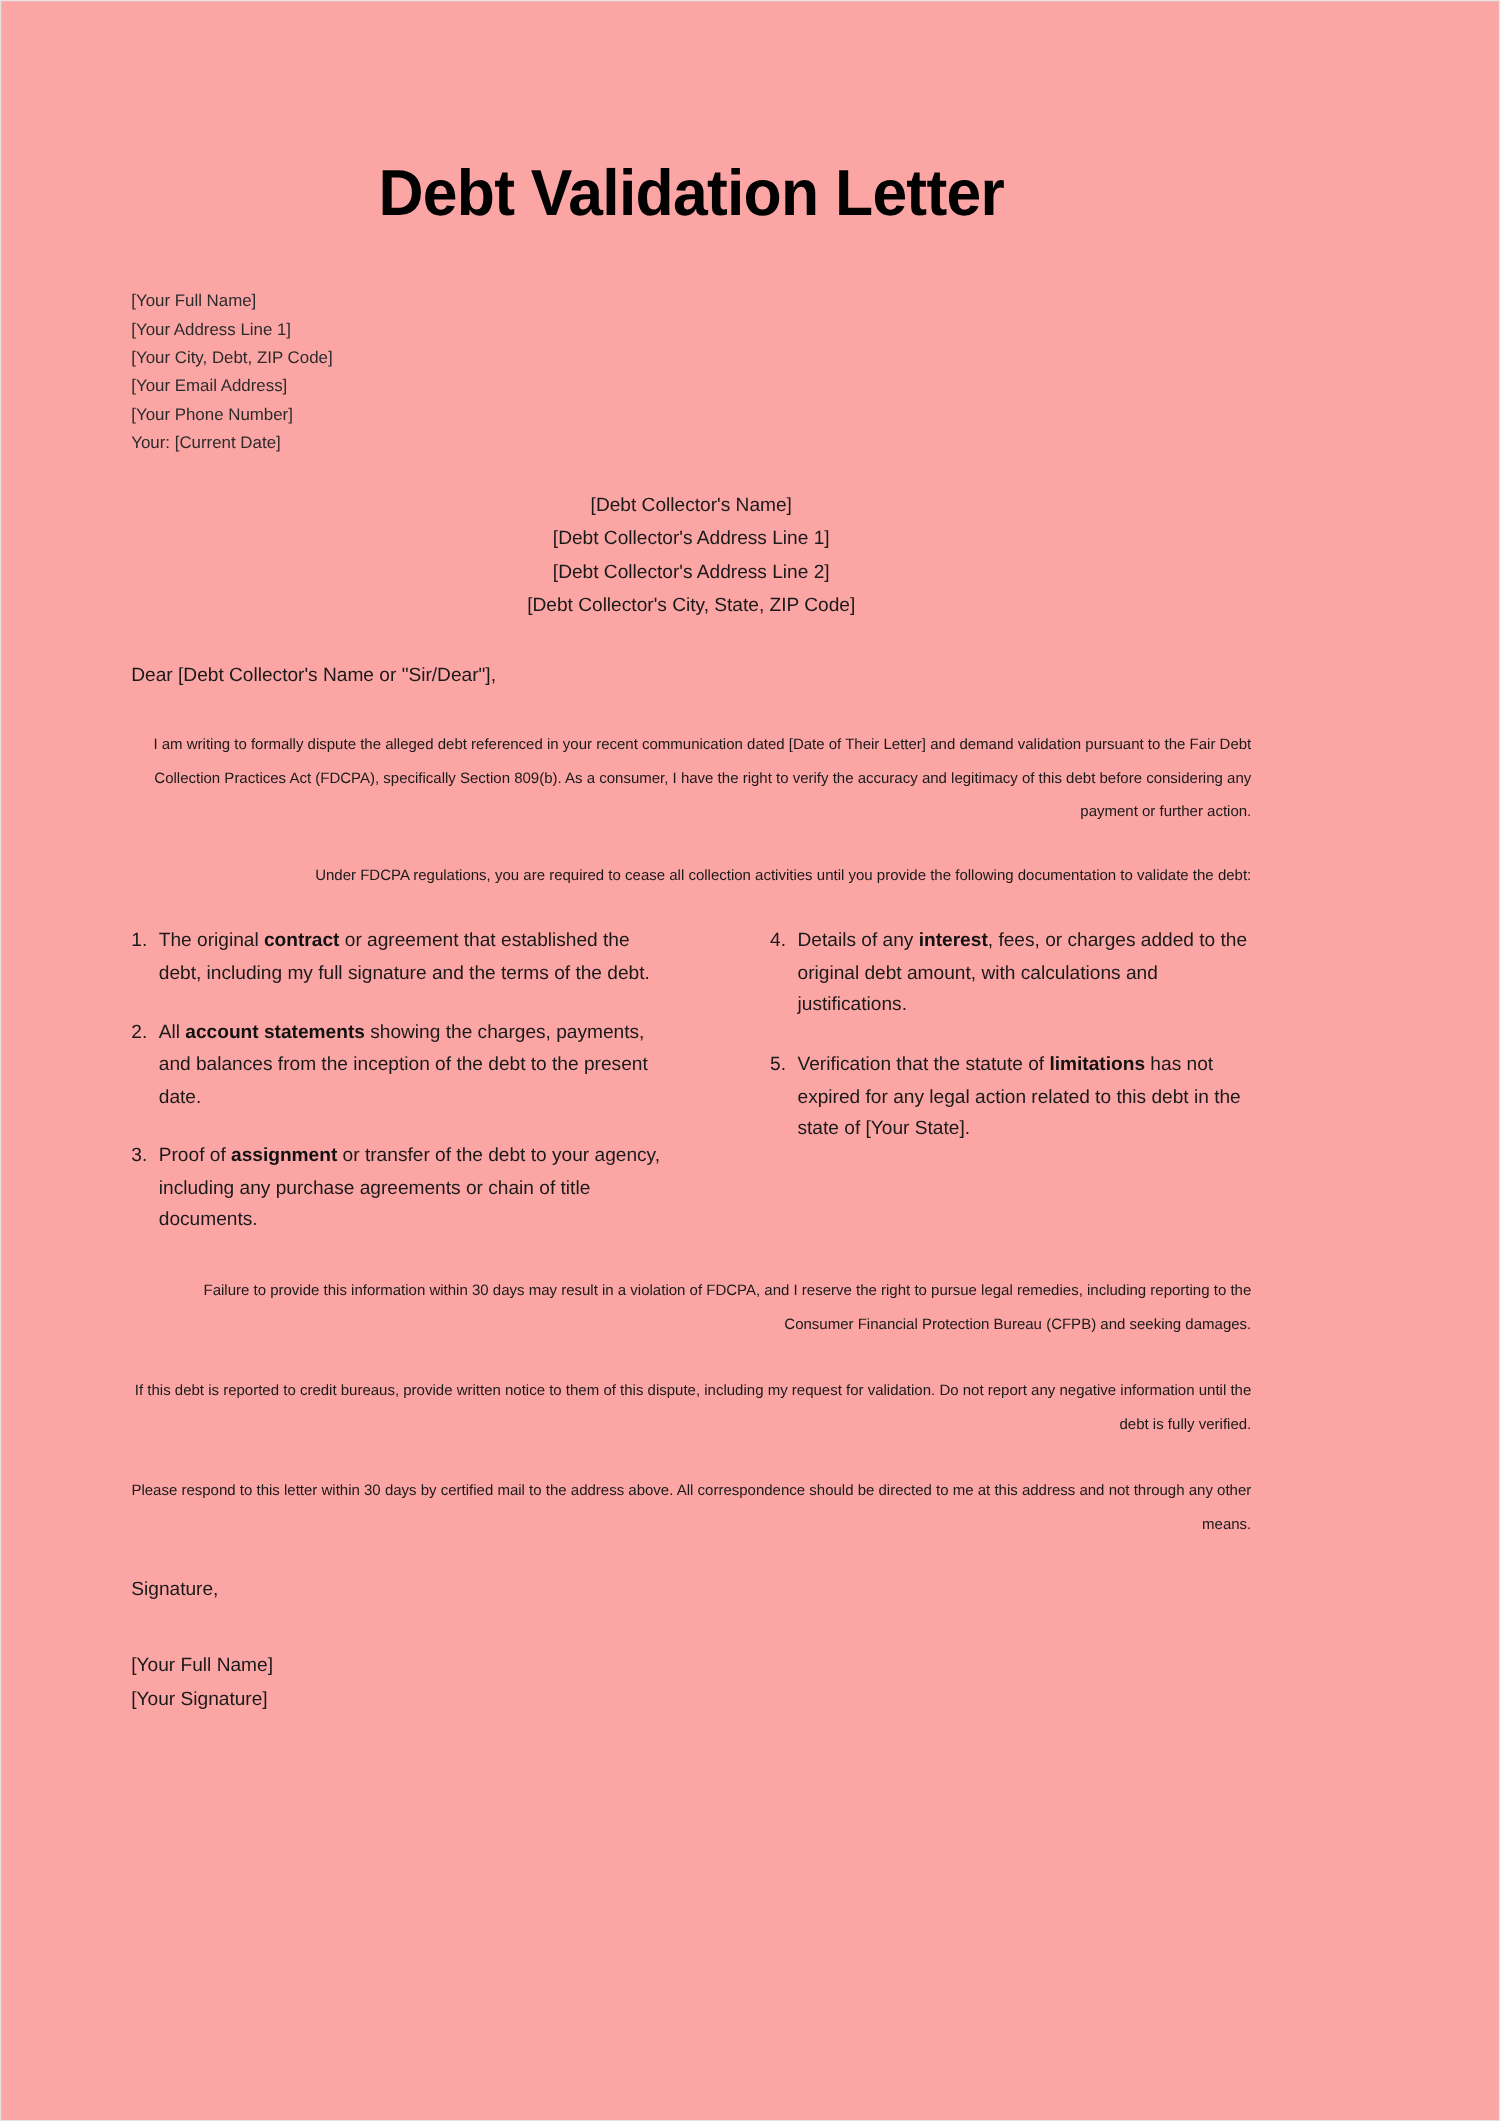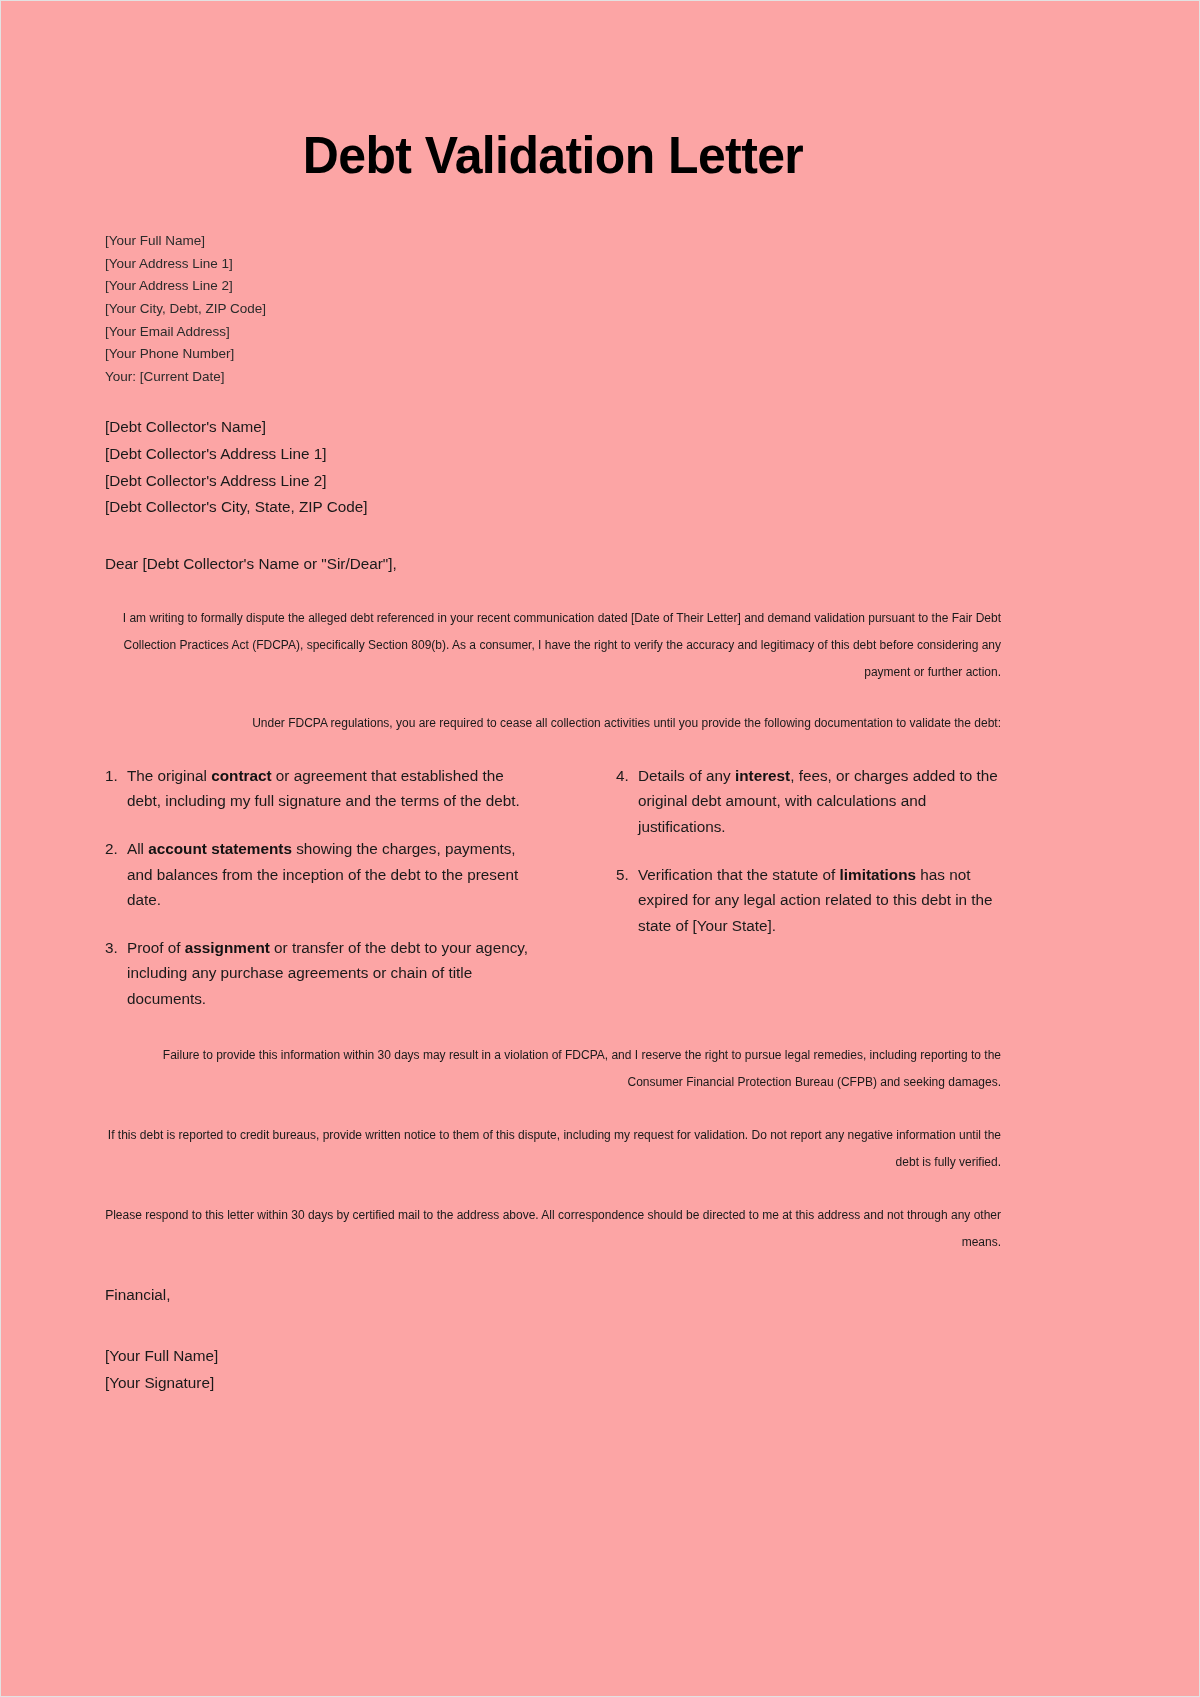--- a/index.html
+++ b/index.html
@@ -63,20 +63,21 @@
 
   
   .recipient-block {
     margin: 0 0 30px 0;
   }
   .recipient-line {
     font-size: 15.3px;
     line-height: 26.6px;
     color: #1a1a1a;
     white-space: pre;
+    text-align: center;
   }
 
   
   .salutation {
     font-size: 15.3px;
     line-height: 26px;
     margin: 0 0 28px 0;
   }
 
   
@@ -154,21 +155,20 @@
 <div class="page">
   <div class="page-frame"></div>
 
   <div class="content">
 
     <h1 class="doc-title">Debt Validation Letter</h1>
 
     <div class="sender-block">
         <div class="sender-line">[Your Full Name]</div>
         <div class="sender-line">[Your Address Line 1]</div>
-        <div class="sender-line">[Your Address Line 2]</div>
         <div class="sender-line">[Your City, Debt, ZIP Code]</div>
         <div class="sender-line">[Your Email Address]</div>
         <div class="sender-line">[Your Phone Number]</div>
         <div class="sender-line">Your: [Current Date]</div>
       </div>
 
     <div class="recipient-block">
         <div class="recipient-line">[Debt Collector's Name]</div>
         <div class="recipient-line">[Debt Collector's Address Line 1]</div>
         <div class="recipient-line">[Debt Collector's Address Line 2]</div>
@@ -208,21 +208,21 @@
         </div>
     </div>
 
     <div class="closing-group">
       <p class="body-para">Failure to provide this information within 30 days may result in a violation of FDCPA, and I reserve the right to pursue legal remedies, including reporting to the Consumer Financial Protection Bureau (CFPB) and seeking damages.</p>
 
       <p class="body-para">If this debt is reported to credit bureaus, provide written notice to them of this dispute, including my request for validation. Do not report any negative information until the debt is fully verified.</p>
 
       <p class="body-para">Please respond to this letter within 30 days by certified mail to the address above. All correspondence should be directed to me at this address and not through any other means.</p>
 
-      <p class="sincerely">Financial,</p>
+      <p class="sincerely">Signature,</p>
 
       <div class="signature-block">
           <div class="signature-line">[Your Full Name]</div>
           <div class="signature-line">[Your Signature]</div>
         </div>
     </div>
 
   </div>
 </div>
 

